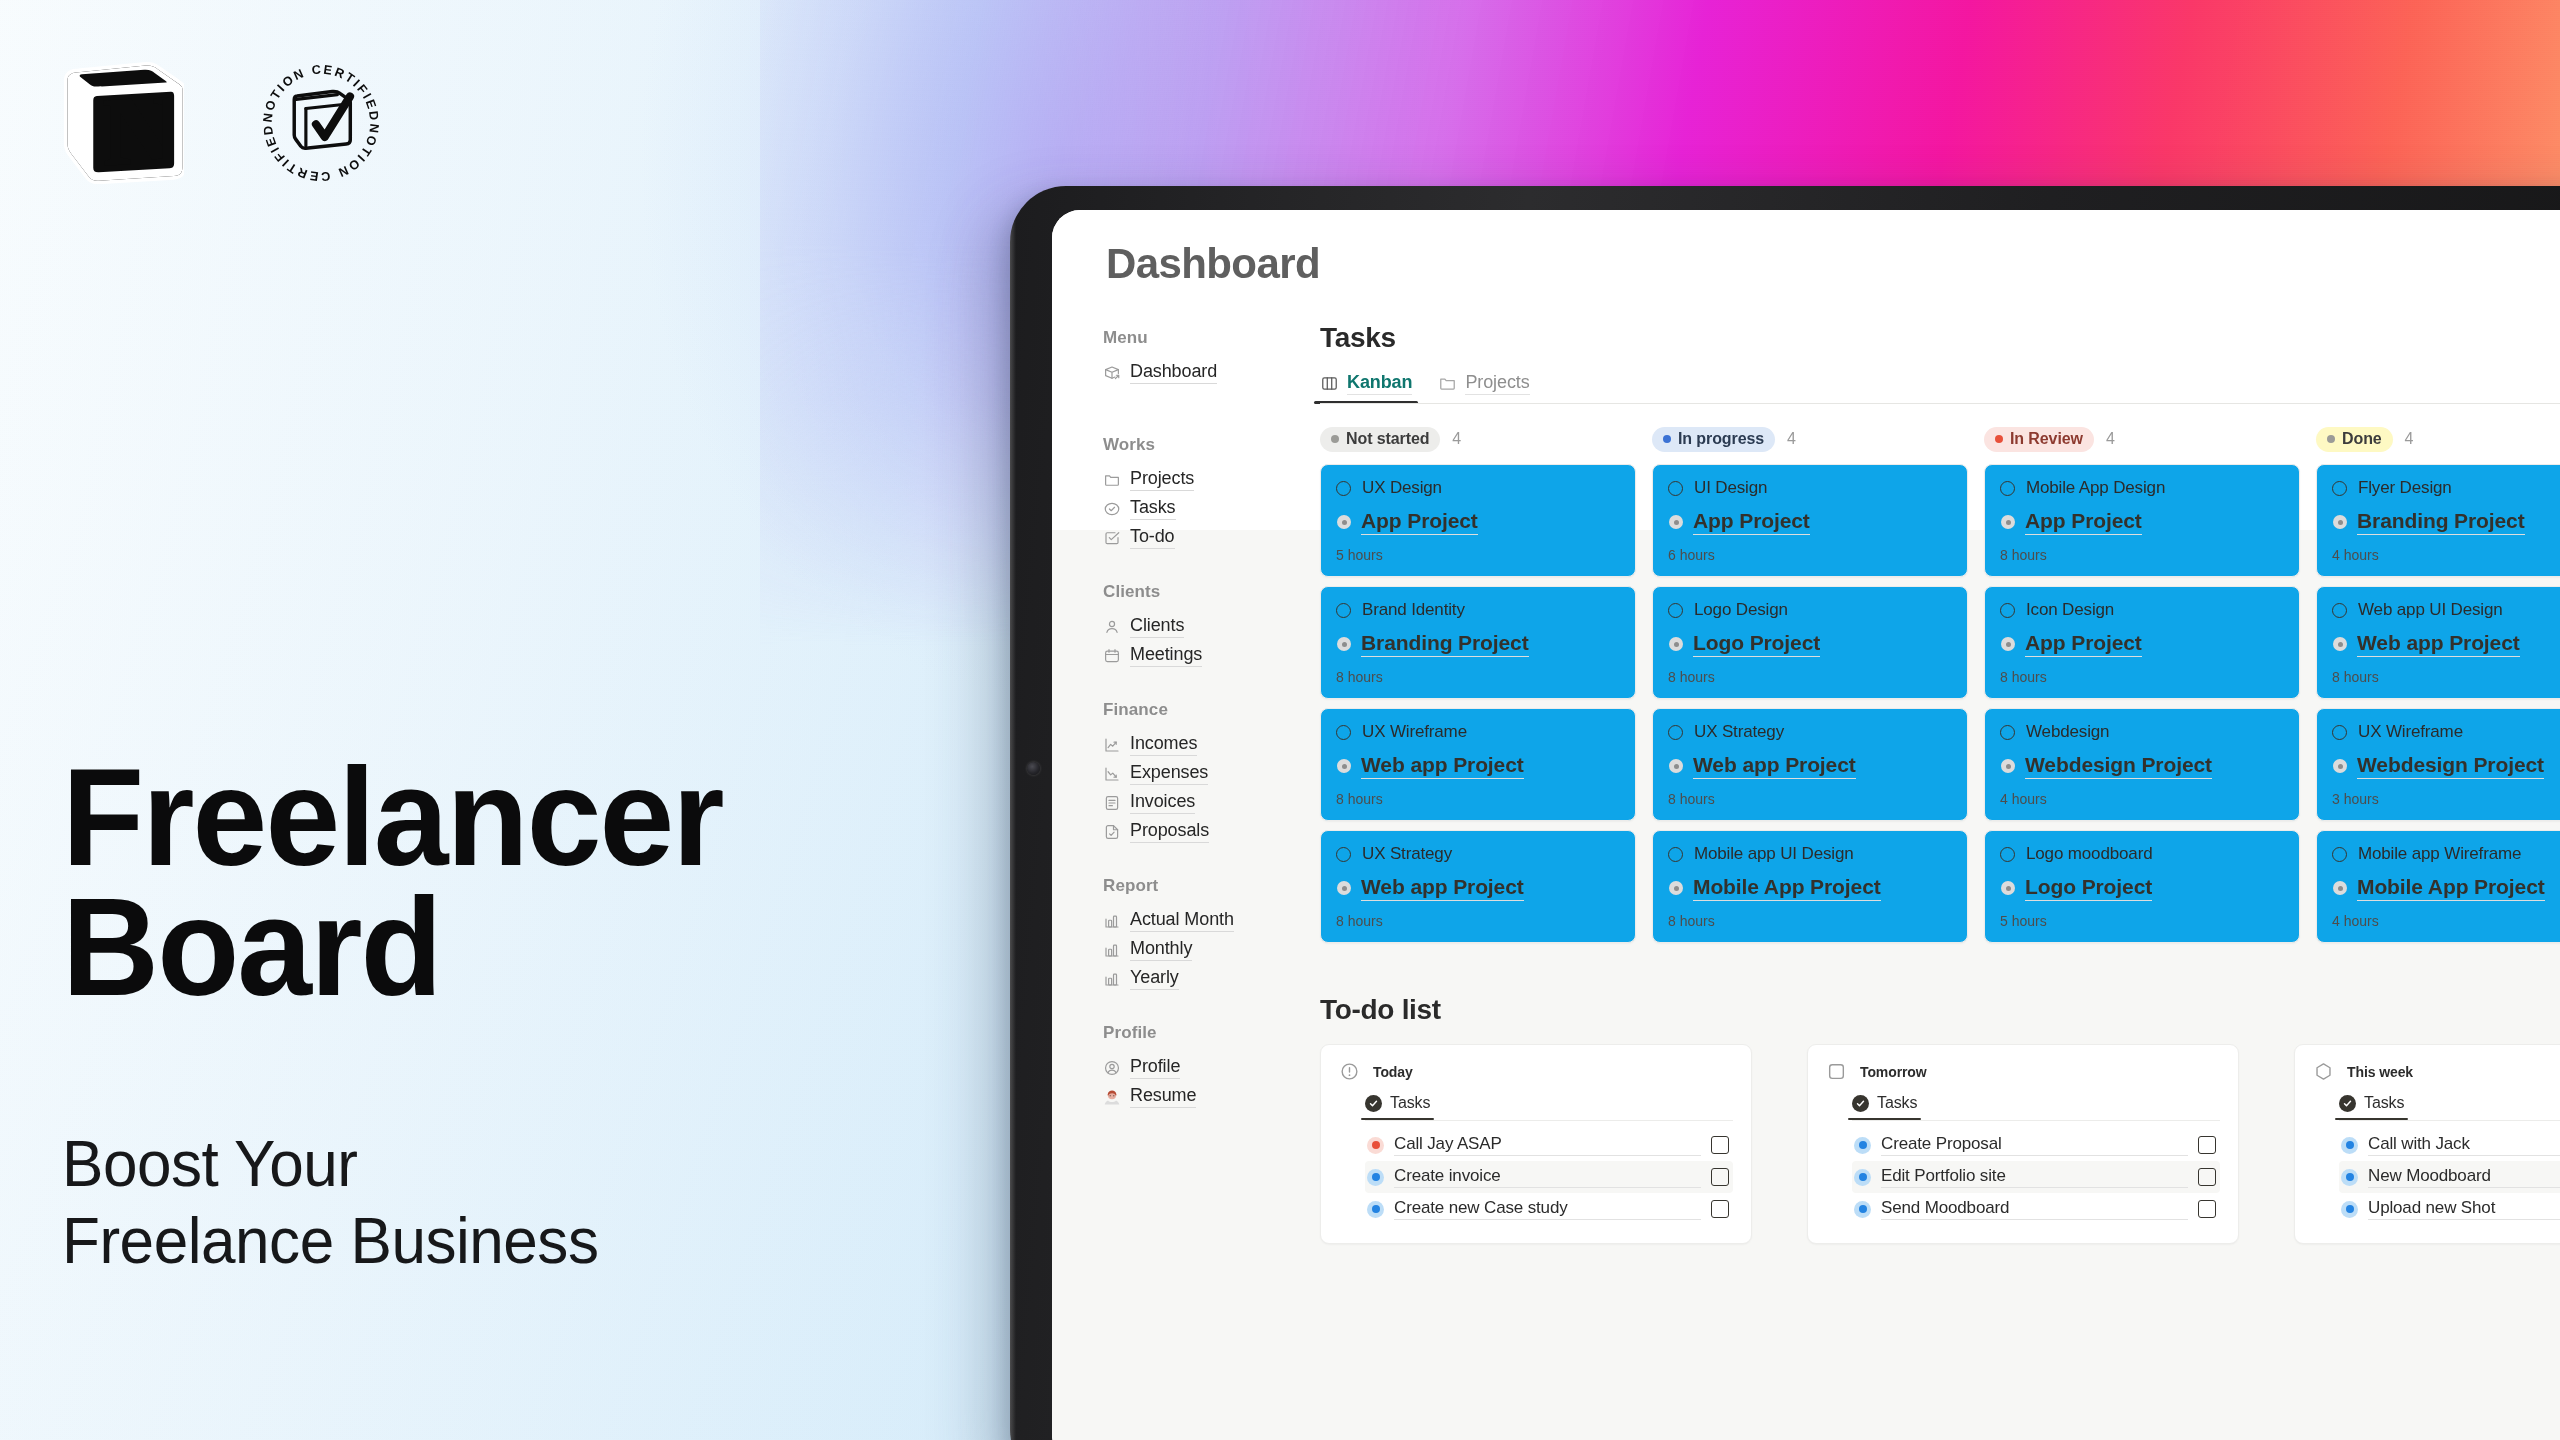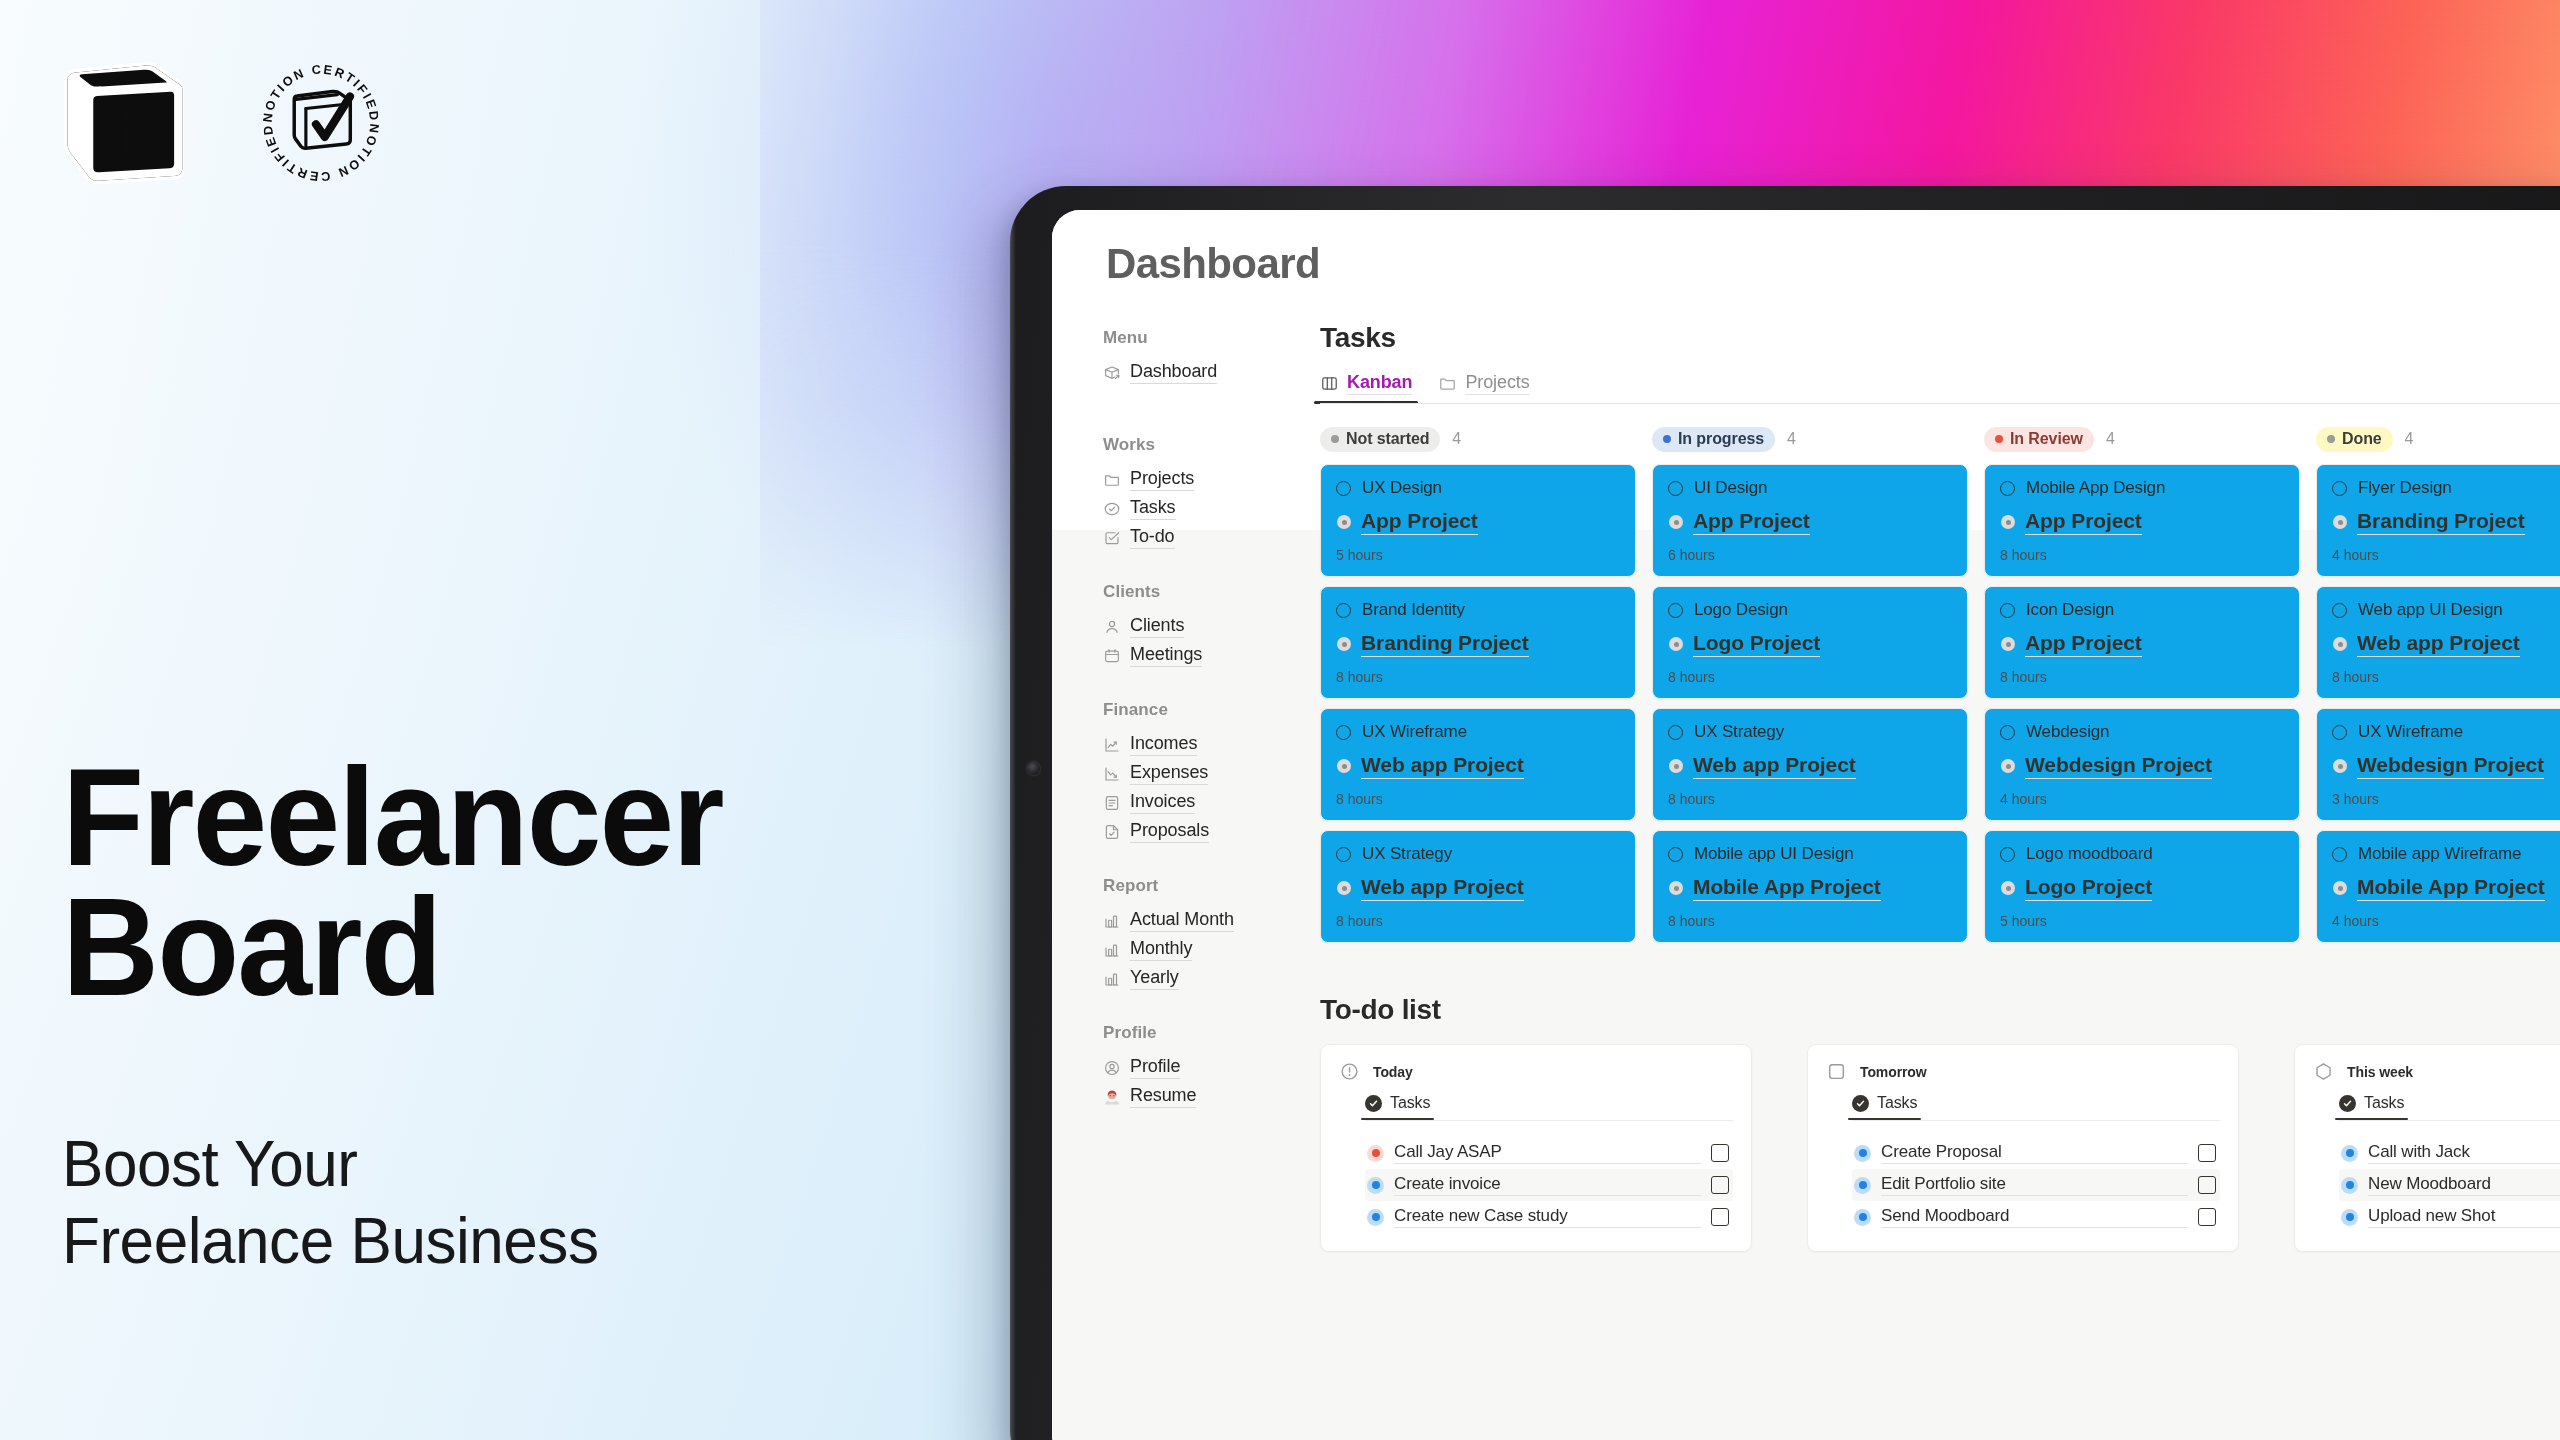--- a/index.html
+++ b/index.html
@@ -143,21 +143,21 @@
 
   
   .main { position:absolute; left:268px; top:112px; right:0; bottom:0; }
 
   .sec-title { font-size:28px; font-weight:700; color:#2a2a2a; letter-spacing:-.3px; }
 
   .tabs { display:flex; align-items:flex-end; gap:26px; margin-top:18px; position:relative; }
   .tab { display:flex; align-items:center; gap:8px; padding-bottom:9px; position:relative; }
   .tab .t-ico { width:19px; height:19px; display:flex; align-items:center; justify-content:center; color:#5b5b5b; }
   .tab .t-ico svg { width:19px; height:19px; }
-  .tab .t-lbl { font-size:18px; color:#a21caf; font-weight:600; letter-spacing:-.1px; }
+  .tab .t-lbl { font-size:18px; color:#0f766e; font-weight:600; letter-spacing:-.1px; }
   .tab.inactive .t-lbl { color:#8e8e8e; font-weight:400; }
   .tab.inactive .t-ico { color:#a6a6a6; }
   .tab.active:after {
     content:""; position:absolute; left:-6px; right:-6px; bottom:0; height:3px; background:#2f2f2f; border-radius:2px;
   }
   .tabs-rule { position:absolute; left:0; right:0; bottom:0; height:1px; background:#e6e6e3; }
 
   
   .kanban { display:flex; gap:16px; margin-top:20px; }
   .kcol { width:316px; flex:0 0 316px; }
@@ -206,21 +206,21 @@
   .tc-tabs { margin-left:26px; margin-top:12px; position:relative; }
   .tc-tab { display:inline-flex; align-items:center; gap:8px; padding-bottom:8px; position:relative; }
   .tc-check {
     width:17px; height:17px; border-radius:50%; background:#37352f;
     display:flex; align-items:center; justify-content:center;
   }
   .tc-check svg { width:11px; height:11px; color:#fff; }
   .tc-tab-lbl { font-size:16px; color:#2d2d2d; letter-spacing:-.1px; }
   .tc-tab:after { content:""; position:absolute; left:-4px; right:-4px; bottom:0; height:2.5px; background:#37352f; border-radius:2px; }
   .tc-rule { margin-left:26px; height:1px; background:#ececea; }
-  .t-rows { margin-left:26px; margin-top:16px; }
+  .t-rows { margin-left:26px; margin-top:8px; }
   .t-row { display:flex; align-items:center; height:32px; padding:0 4px 0 2px; border-radius:4px; }
   .t-row.hl { background:#f7f7f5; }
   .t-dot { width:17px; height:17px; border-radius:50%; flex:0 0 17px; display:flex; align-items:center; justify-content:center; margin-right:10px; }
   .t-dot i { width:8px; height:8px; border-radius:50%; display:block; }
   .t-lbl { font-size:17px; color:#2b2b2b; letter-spacing:-.15px; border-bottom:1px solid #e2e2e2; padding-bottom:1px; flex:1 1 auto; white-space:nowrap; }
   .t-box { width:18px; height:18px; border:1.7px solid #37352f; border-radius:3px; flex:0 0 18px; margin-left:10px; }
 </style>
 </head>
 <body>
 

